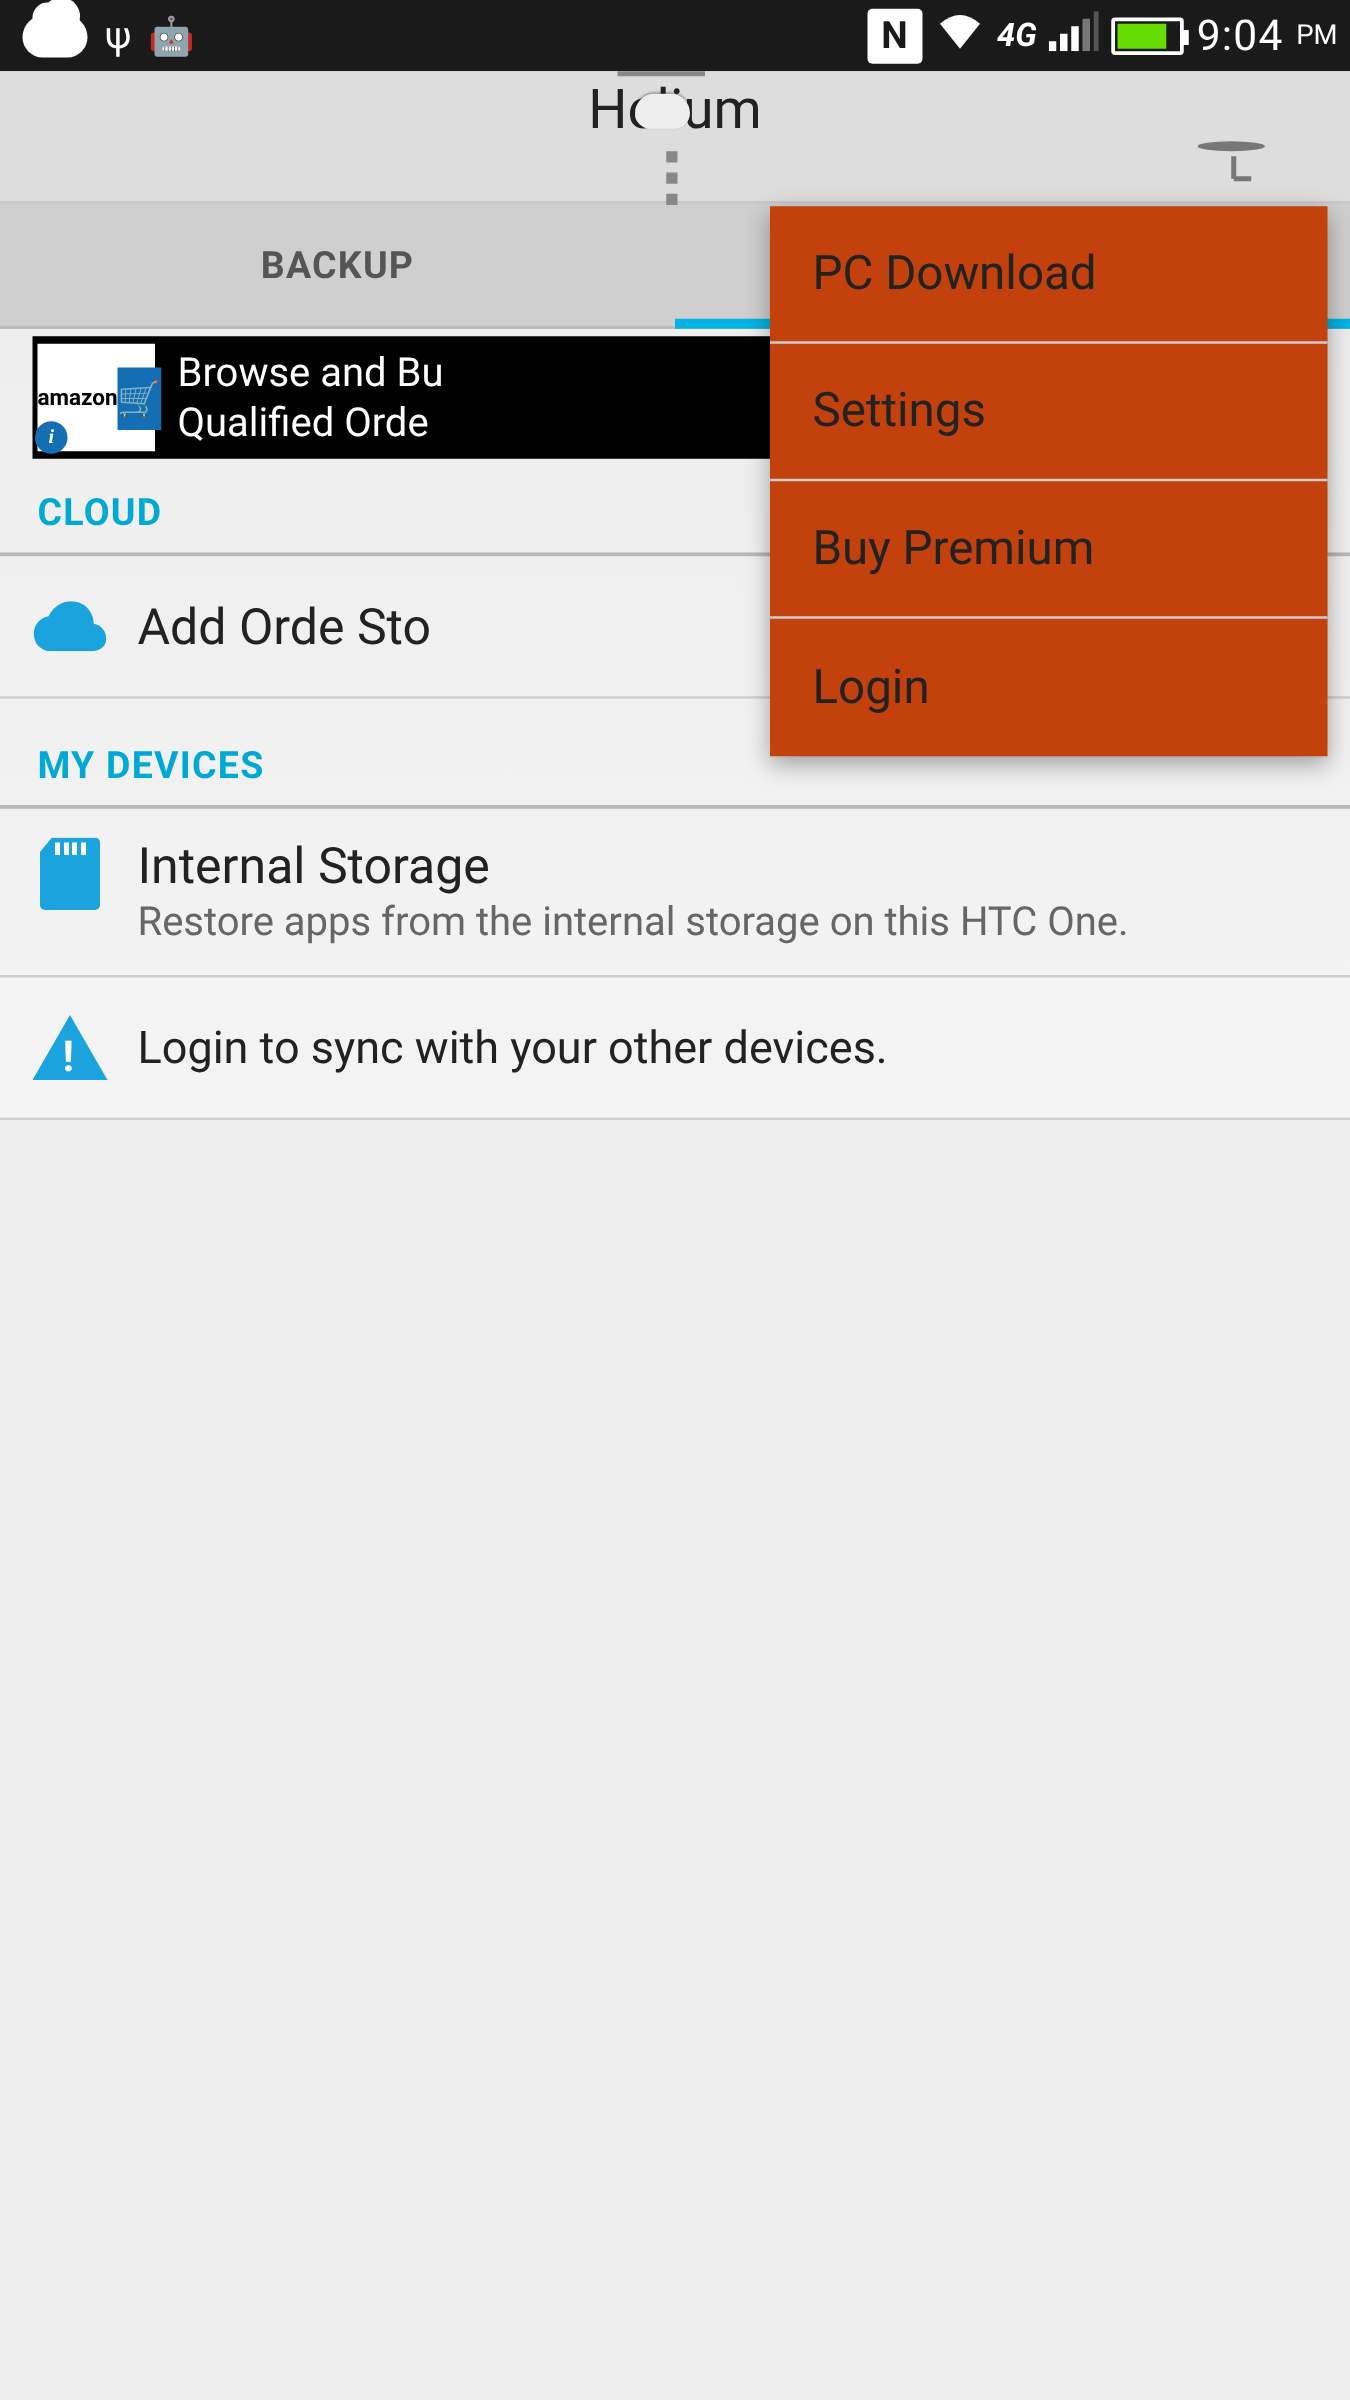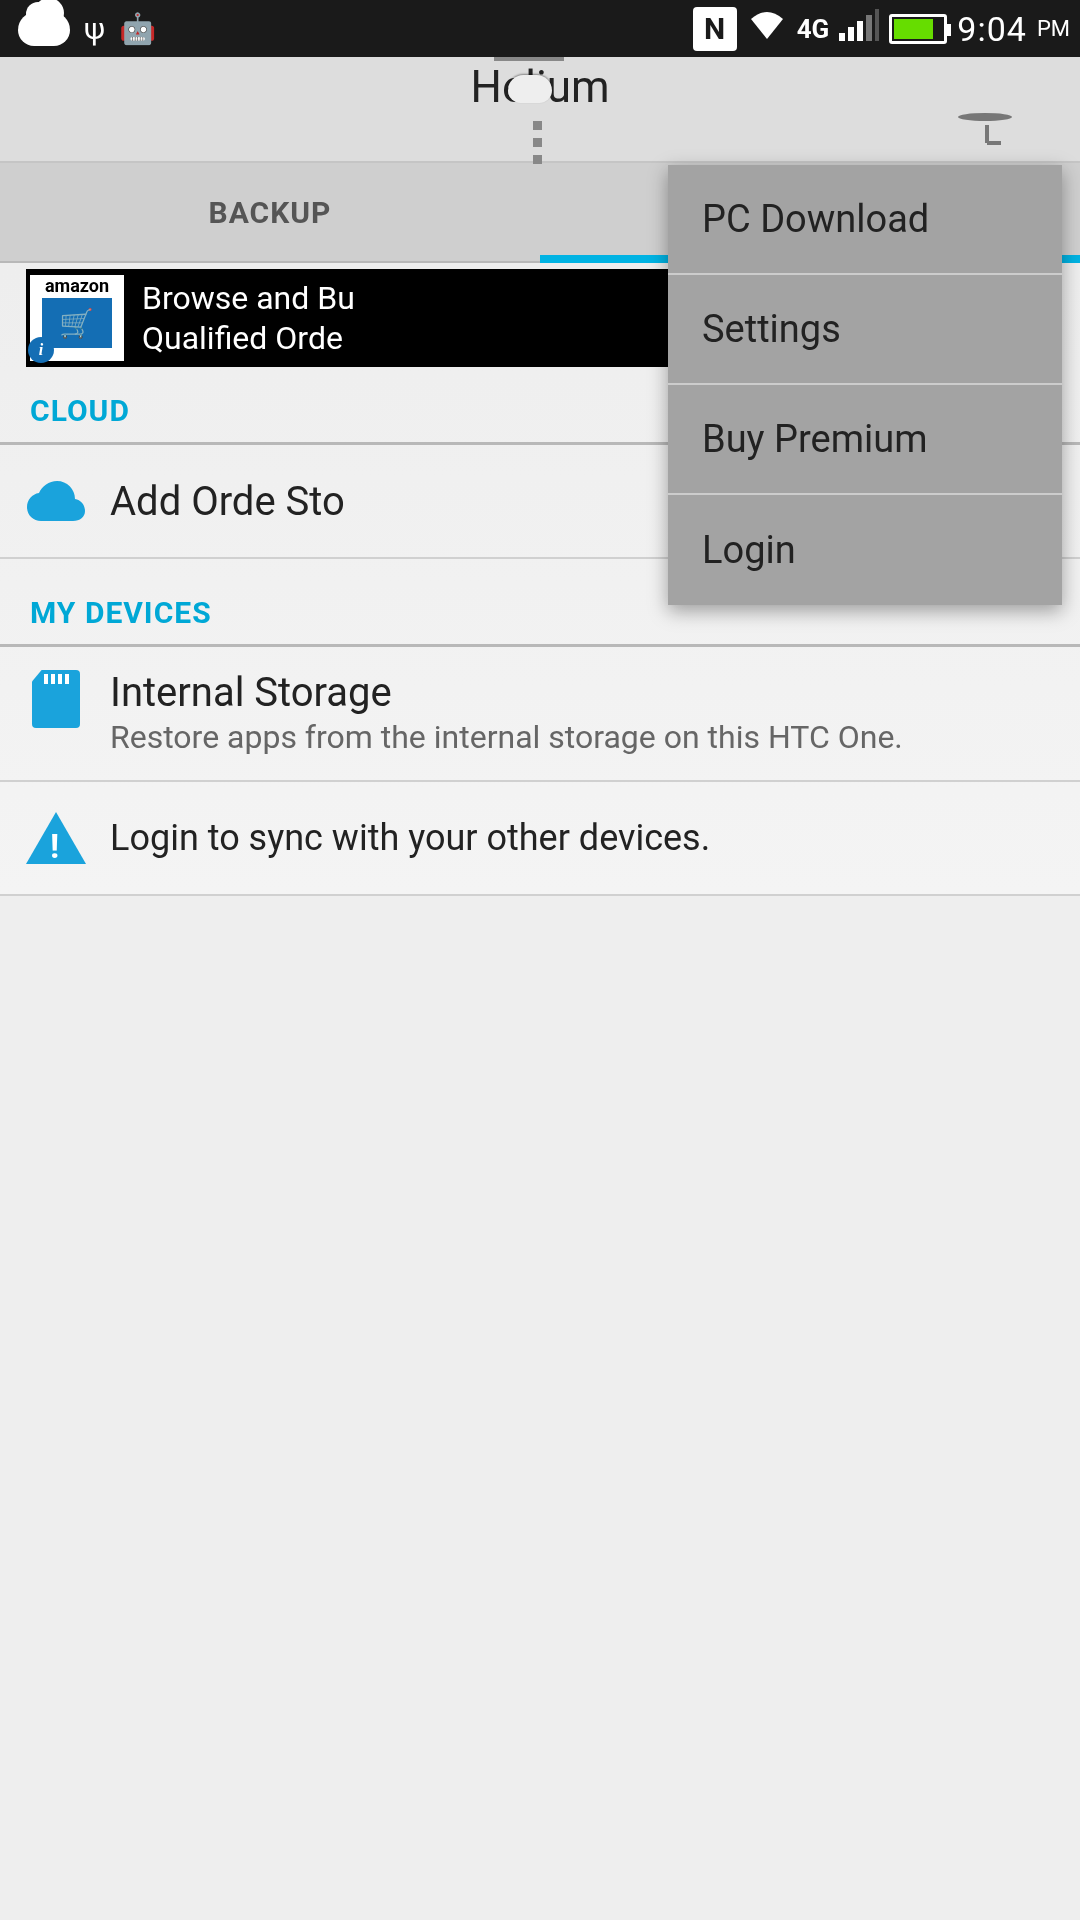--- a/index.html
+++ b/index.html
@@ -9,21 +9,21 @@
   .status-bar { height: 57px; background: #1a1a1a; display: flex; align-items: center; color: #fff; padding: 0 10px; }
   .status-left { display: flex; align-items: center; gap: 14px; padding-left: 8px; }
   .status-right { margin-left: auto; display: flex; align-items: center; gap: 10px; }
   .status-time { font-size: 34px; font-weight: 400; letter-spacing: 1px; text-align: right; }
   .status-ampm { font-size: 22px; margin-left: 0; }
   .cloud-ico { width: 52px; height: 34px; background: #fff; border-radius: 20px 20px 18px 18px; position: relative; }
   .cloud-ico::before { content:""; position:absolute; width:24px; height:24px; background:#fff; border-radius:50%; top:-10px; left:8px;}
   .cloud-ico::after { content:""; position:absolute; width:30px; height:30px; background:#fff; border-radius:50%; top:-14px; right:6px;}
   .usb-ico, .android-ico, .nfc-ico, .wifi-ico, .sig-ico, .batt-ico { color:#fff; font-size:30px; }
   .nfc-box { width:44px; height:44px; background:#fff; color:#1a1a1a; display:flex; align-items:center; justify-content:center; font-weight:bold; font-size:30px; border-radius:4px;}
-  .fourg { font-weight: bold; font-size: 26px; }
+  .fourg { font-style: italic; font-weight: bold; font-size: 26px; }
   .batt { width: 58px; height: 30px; border: 3px solid #fff; border-radius: 3px; position: relative; display:flex; align-items:center; padding:2px;}
   .batt::after { content:""; position:absolute; right:-7px; top:7px; width:5px; height:12px; background:#fff;}
   .batt-fill { background: #6d0; height:100%; width:80%; }
 
   
   .action-bar { height: 106px; background: #dddddd; display: flex; align-items: center; padding: 0 18px; border-bottom: 2px solid #c5c5c5; flex-direction: column; }
   .app-icon { width: 70px; height: 70px; background: linear-gradient(#555 40%, #fff 40%); border: 2px solid #888; position: relative; margin-right: 22px; }
   .app-icon::before { content:""; position:absolute; width:44px; height:28px; background:#eee; border-radius: 22px 22px 18px 18px; top:16px; left:12px; box-shadow: 0 -1px 2px rgba(0,0,0,.4);}
   .app-title { font-size: 44px; color: #222; }
   .clock-btn { margin-left: auto; width: 54px; height: 54px; border: 4px solid #777; border-radius: 50%; position: relative; margin-right: 50px;}
@@ -32,21 +32,21 @@
   .overflow-btn { width: 40px; display:flex; flex-direction:column; gap:8px; align-items:center; padding-right:6px;}
   .overflow-btn span { width:9px; height:9px; background:#888;}
   
   
   .tab-bar { height: 100px; background: #cfcfcf; display: flex; border-bottom: 2px solid #b8b8b8;}
   .tab { flex:1; display:flex; align-items:center; justify-content:center; font-size:30px; font-weight:bold; color:#555; letter-spacing:1px; position:relative;}
   .tab.active::after { content:""; position:absolute; bottom:-2px; left:0; right:0; height:8px; background:#00b3e3;}
   
   
   .ad-banner { height: 98px; background:#000; margin: 6px 26px 0 26px; display:flex; align-items:center; overflow:hidden;}
-  .amazon-logo { width:94px; height:86px; background:#fff; margin:4px; display:flex; flex-direction:column; align-items:center; justify-content:flex-start; font-size:18px; font-weight:bold; color:#000; position:relative;}
+  .amazon-logo { width:94px; height:86px; background:#fff; margin:4px; display:flex; align-items:center; justify-content:flex-start; font-size:18px; font-weight:bold; color:#000; position:relative;}
   .amazon-logo .cart { width:70px; height:50px; background:#146eb4; margin-top:2px; display:flex; align-items:center; justify-content:center; color:#fff; font-size:28px;}
   .amazon-logo .info { position:absolute; bottom:-2px; left:-2px; width:26px; height:26px; border-radius:50%; background:#146eb4; color:#fff; display:flex; align-items:center; justify-content:center; font-size:16px; font-family: serif; font-style:italic;}
   .ad-text { color:#fff; font-size:32px; line-height:40px; padding-left:14px; white-space:pre-line;}
   
   
   .section-header { color:#00a8d6; font-size:30px; font-weight:bold; letter-spacing:1px; padding: 36px 30px 14px 30px; border-bottom:3px solid #b8b8b8; margin: 0 0 0 0;}
   .section-header.first { padding-top: 26px; }
   
   
   .list-item { display:flex; align-items:center; padding: 26px 26px; border-bottom: 2px solid #d0d0d0; min-height: 110px;}
@@ -56,21 +56,21 @@
   .li-title { font-size:40px; color:#222; }
   .li-sub { font-size:32px; color:#666; line-height:42px; margin-top:0;}
   
   .cloud-blue { color:#1aa3dc; }
   .sd-icon { width:48px; height:58px; background:#1aa3dc; border-radius: 4px 4px 4px 4px; clip-path: polygon(20% 0, 100% 0, 100% 100%, 0 100%, 0 20%); position:relative;}
   .sd-icon::before { content:""; position:absolute; top:4px; right:8px; width:28px; height:10px; background: repeating-linear-gradient(90deg, #fff 0 4px, #1aa3dc 4px 7px);}
   .warn-icon { width:0; height:0; border-left:30px solid transparent; border-right:30px solid transparent; border-bottom:52px solid #1aa3dc; position:relative;}
   .warn-icon::after { content:"!"; position:absolute; color:#fff; font-size:34px; font-weight:bold; left:-6px; top:14px;}
 
   
-  .menu { position:absolute; top:165px; right:18px; width:394px; background:#a3a3a3; box-shadow: 0 6px 18px rgba(0,0,0,.35); z-index:100;}
+  .menu { position:absolute; top:165px; right:18px; width:446px; background:#c2410c; box-shadow: 0 6px 18px rgba(0,0,0,.35); z-index:100;}
   .menu-item { height:110px; display:flex; align-items:center; padding-left:34px; font-size:38px; color:#222; border-bottom:2px solid #ccc;}
   .menu-item:last-child { border-bottom:none;}
 
   
   .content { background: linear-gradient(#eee, #f4f4f4);}
 </style>
 </head>
 <body>
 
 <div class="status-bar">

